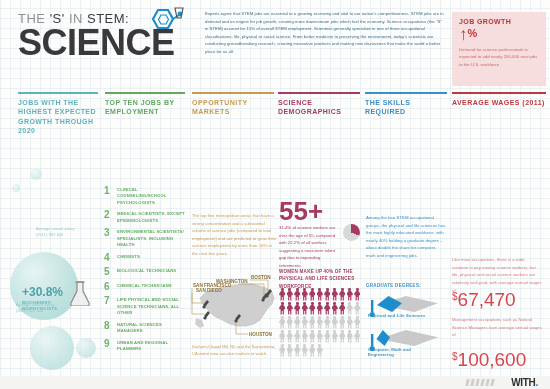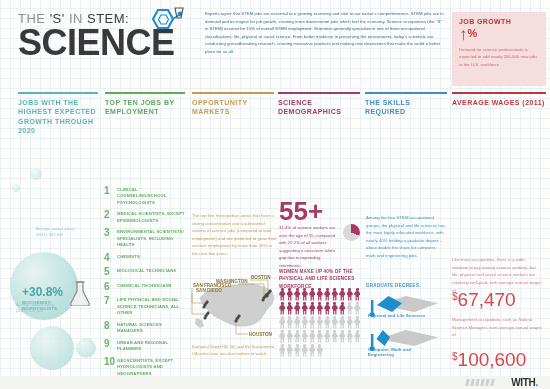--- a/index.html
+++ b/index.html
@@ -248,24 +248,20 @@
       <div class="tl-txt">LIFE PHYSICAL AND SOCIAL SCIENCE TECHNICIANS, ALL OTHER</div>
     </div>
     <div class="tl-row">
       <div class="tl-num">8</div>
       <div class="tl-txt">NATURAL SCIENCES MANAGERS</div>
     </div>
     <div class="tl-row">
       <div class="tl-num">9</div>
       <div class="tl-txt">URBAN AND REGIONAL PLANNERS</div>
     </div>
-    <div class="tl-row">
-      <div class="tl-num">10</div>
-      <div class="tl-txt">GEOSCIENTISTS, EXCEPT HYDROLOGISTS AND GEOGRAPHERS</div>
-    </div>
   </div>
 
   <div class="opp-desc">The top five metropolitan areas that have a strong concentration and a substantial volume of science jobs (compared to total employment) and are predicted to grow their science employment by more than 10% in the next five years.</div>
 
   <div class="map-wrap">
     <svg width="92" height="72" viewBox="0 0 92 72">
       <path d="M10,26 L16,20 L24,17 L34,15 L44,13 L54,12 L62,12 L70,14 L76,16 L82,20
                L84,26 L82,32 L78,36 L74,42 L70,48 L64,52 L56,54 L48,54 L40,52 L32,48
                L24,44 L18,38 L13,32 Z" fill="#cfcfcf" stroke="#bdbdbd" stroke-width=".6"></path>
       <path d="M6,46 L12,48 L14,54 L10,56 L5,52 Z" fill="#cfcfcf"></path>

